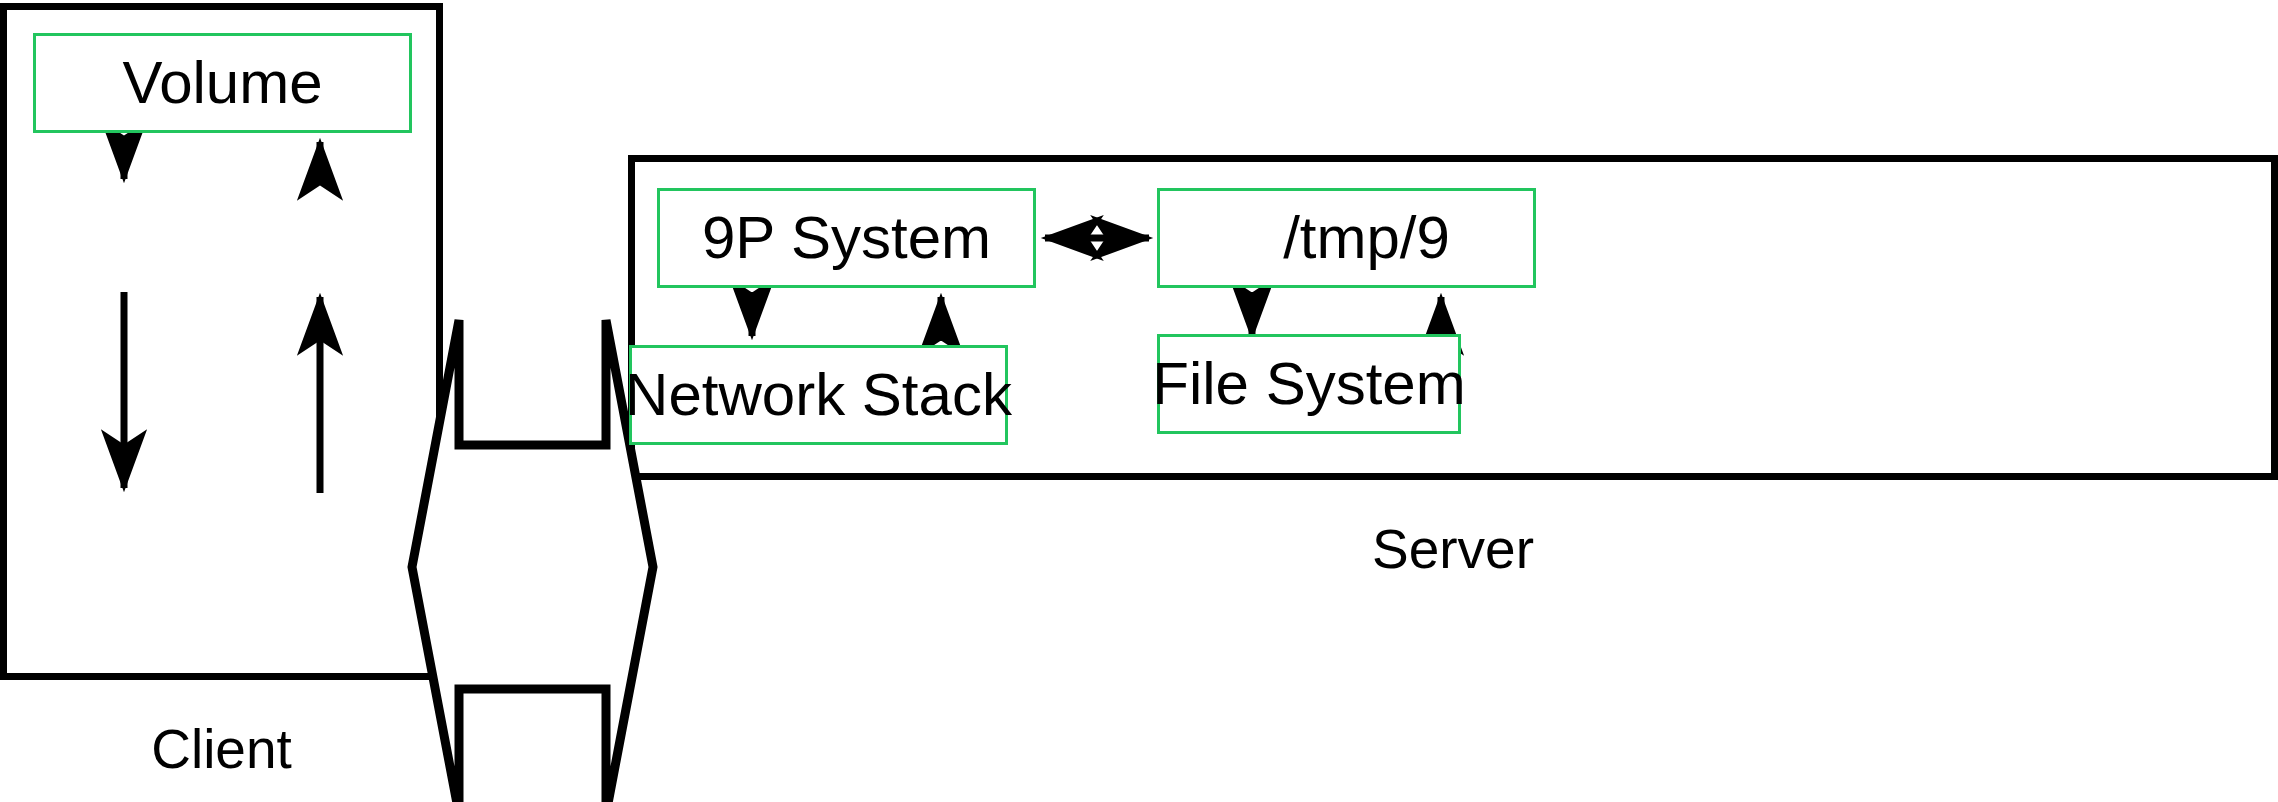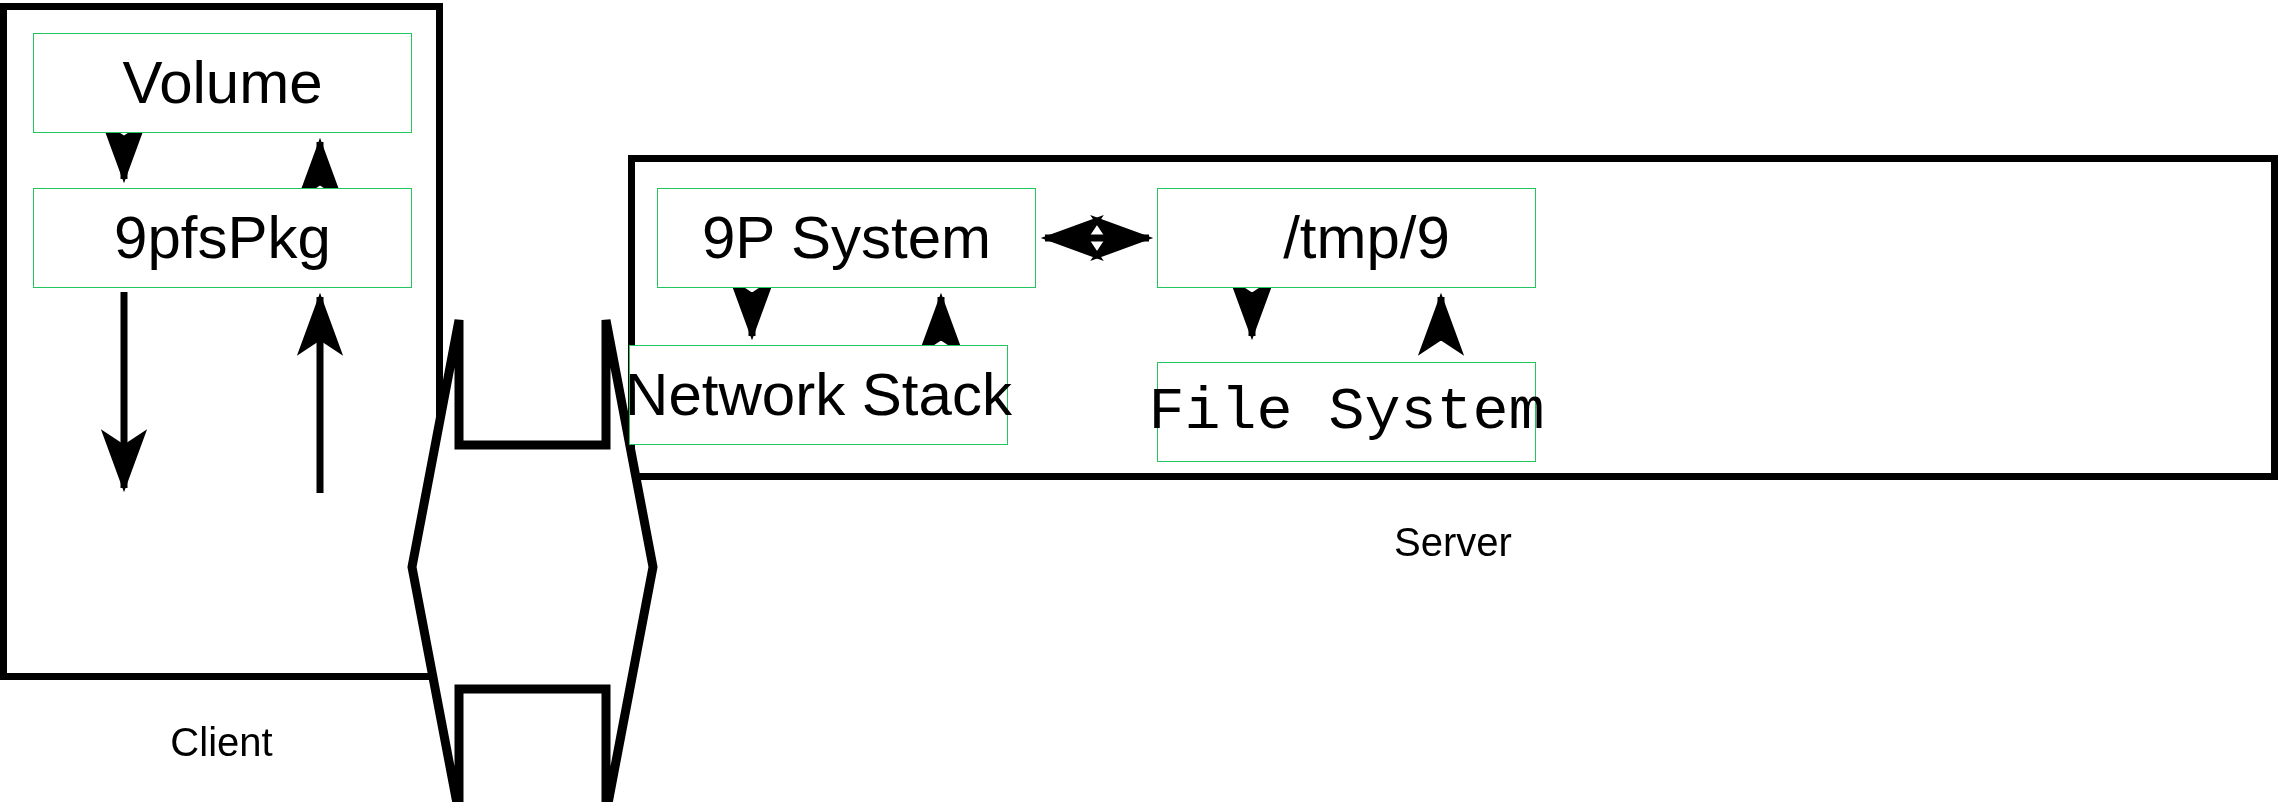--- a/index.html
+++ b/index.html
@@ -1,33 +1,33 @@
 <!DOCTYPE html>
 <html><head>
 <meta charset="utf-8">
 <title>9pfs Client/Server Architecture Diagram</title>
 <style>
   html,body{margin:0;padding:0;background:#ffffff;}
   body{width:2278px;height:802px;position:relative;overflow:hidden;
        font-family:"Liberation Sans","DejaVu Sans",sans-serif;color:#000;}
   #stage{position:absolute;left:0;top:0;width:2278px;height:802px;}
   svg.layer{position:absolute;left:0;top:0;width:2278px;height:802px;pointer-events:none;}
-  .node{position:absolute;box-sizing:border-box;background:#fff;border:1px solid #22c55e;
+  .node{position:absolute;box-sizing:border-box;background:#fff;border:3px solid #22c55e;
         display:flex;align-items:center;justify-content:center;}
   .node .lbl{font-size:60px;line-height:1;white-space:nowrap;letter-spacing:0px;}
   .panel{position:absolute;box-sizing:border-box;background:transparent;border:7px solid #000;}
-  .zonelabel{position:absolute;font-size:40px;line-height:1;white-space:nowrap;text-align:center;}
+  .zonelabel{position:absolute;font-size:55px;line-height:1;white-space:nowrap;text-align:center;}
   
   #node-volume      {left:33px;  top:33px;  width:379px; height:100px;}
   #node-9pfspkg     {left:33px;  top:188px; width:379px; height:100px;}
   #node-uefi        {left:33px;  top:497px; width:379px; height:140px;}
   #node-9pserver    {left:657px; top:188px; width:379px; height:100px;}
   #node-tmp9        {left:1157px;top:188px; width:379px; height:100px;padding-left:40px;}
   #node-netstack    {left:629px; top:345px; width:379px; height:100px;}
-  #node-filesystem  {left:1157px;top:362px; width:379px; height:100px;font-family:Liberation Mono, monospace;}
+  #node-filesystem  {left:1157px;top:334px; width:304px; height:100px;}
   #panel-client     {left:0px;   top:3px;   width:443px; height:677px;}
   #panel-server     {left:628px; top:155px; width:1650px;height:325px;}
   #label-client     {left:0px;   top:505px; width:443px;}
   #label-server     {left:628px; top:505px; width:1650px;}
 </style>
 </head>
 <body>
 
 <div id="stage">
 
@@ -59,23 +59,20 @@
 
     <line x1="1097" y1="238" x2="1045" y2="238" stroke="#000" stroke-width="7" marker-end="url(#ah)"></line>
     <line x1="1097" y1="238" x2="1149" y2="238" stroke="#000" stroke-width="7" marker-end="url(#ah)"></line>
 
     <polygon points="412,567 459,320 459,445 606,445 606,320 653,567 606,814 606,689 459,689 459,814" fill="#ffffff" stroke="#000000" stroke-width="9" stroke-linejoin="miter"></polygon>
   </svg>
 
   <div class="node" id="node-volume">
     <span class="lbl">Volume</span>
   </div>
-  <div class="node" id="node-9pfspkg">
-    <span class="lbl">9pfsPkg</span>
-  </div>
   <div class="node" id="node-9pserver">
     <span class="lbl">9P System</span>
   </div>
   <div class="node" id="node-tmp9">
     <span class="lbl">/tmp/9</span>
   </div>
   <div class="node" id="node-netstack">
     <span class="lbl">Network Stack</span>
   </div>
   <div class="node" id="node-filesystem">

